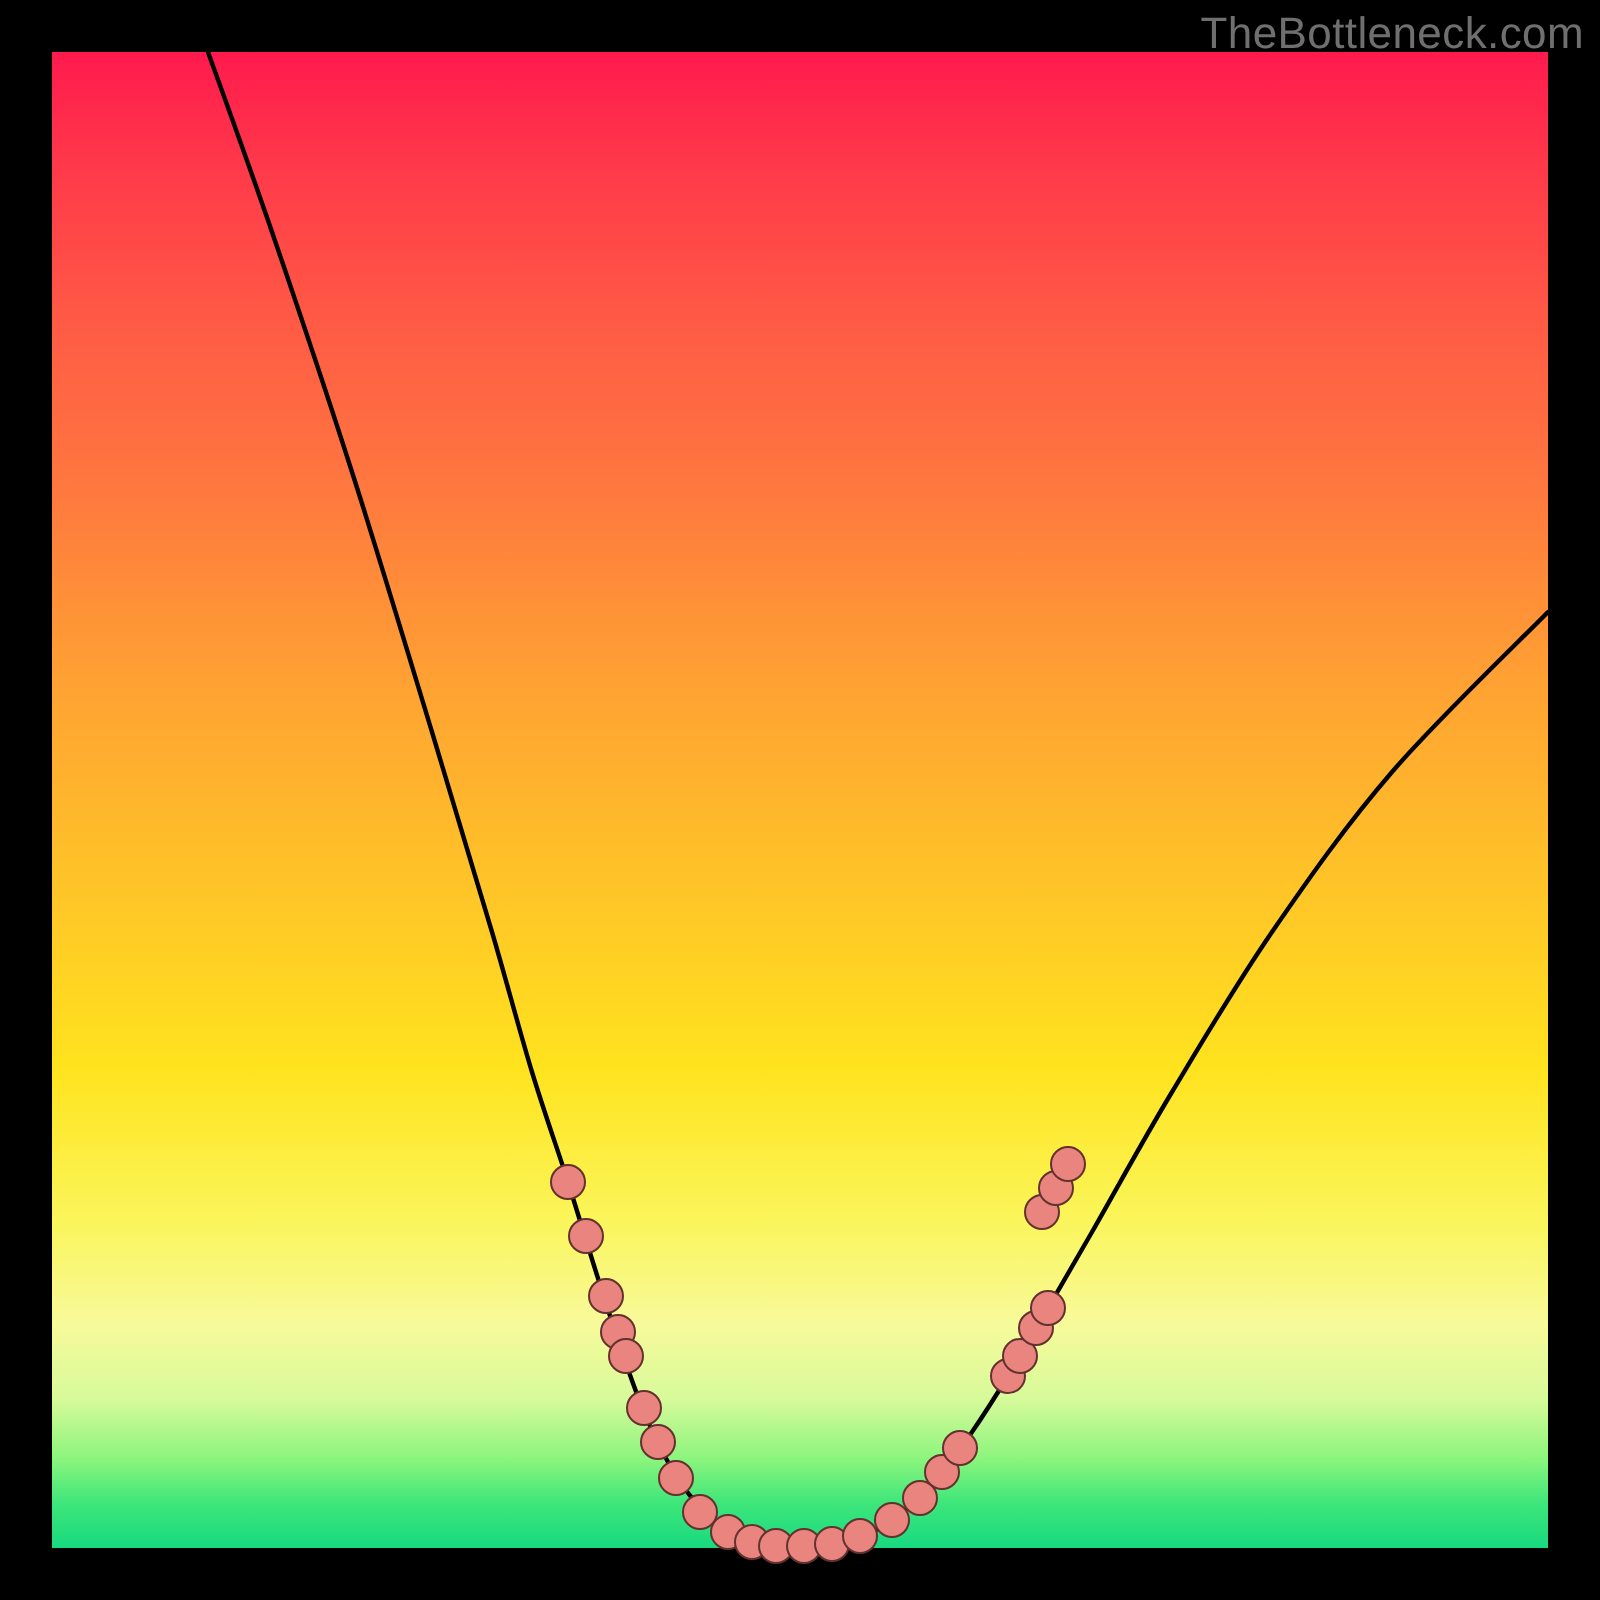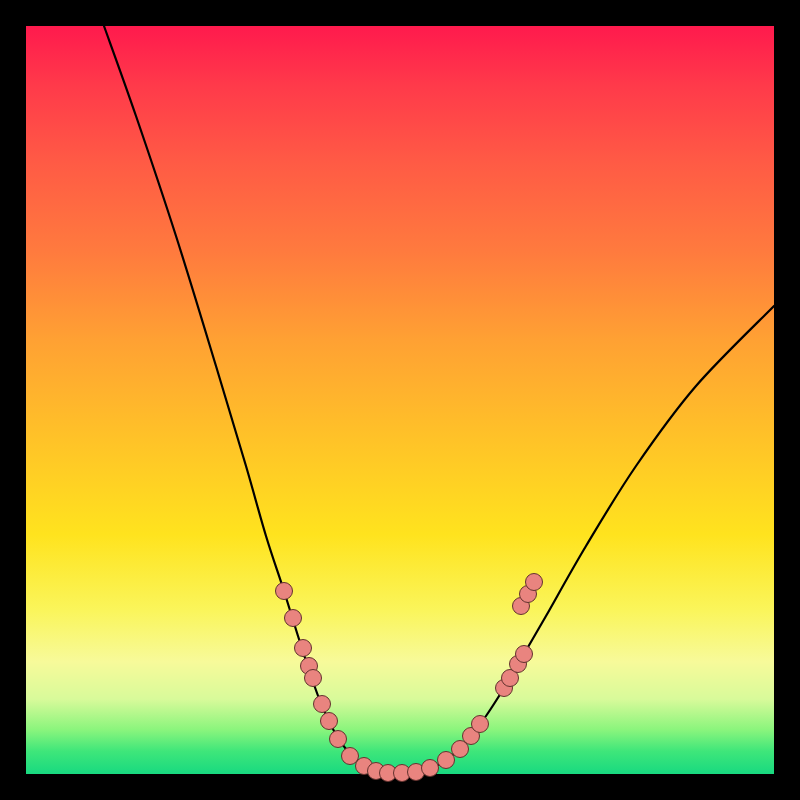--- a/index.html
+++ b/index.html
@@ -92,13 +92,14 @@
           <circle cx="478" cy="662" r="8.5" fill="#e9847f" stroke="#63322e" stroke-width="1"></circle>
           <circle cx="484" cy="652" r="8.5" fill="#e9847f" stroke="#63322e" stroke-width="1"></circle>
           <circle cx="492" cy="638" r="8.5" fill="#e9847f" stroke="#63322e" stroke-width="1"></circle>
           <circle cx="498" cy="628" r="8.5" fill="#e9847f" stroke="#63322e" stroke-width="1"></circle>
           <circle cx="495" cy="580" r="8.5" fill="#e9847f" stroke="#63322e" stroke-width="1"></circle>
           <circle cx="502" cy="568" r="8.5" fill="#e9847f" stroke="#63322e" stroke-width="1"></circle>
           <circle cx="508" cy="556" r="8.5" fill="#e9847f" stroke="#63322e" stroke-width="1"></circle>
         </g>
     </svg>
   </div>
+  <div class="watermark">TheBottleneck.com</div>
 </div>
 
 </body></html>

